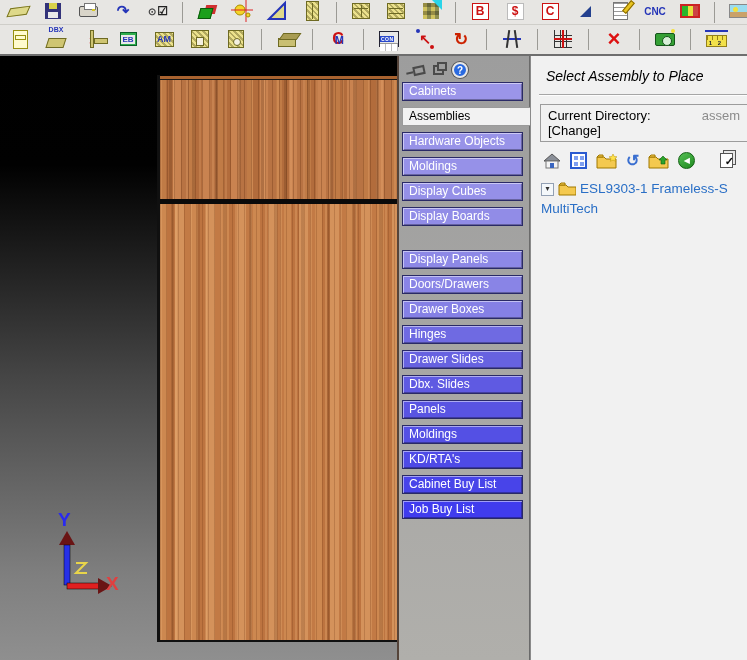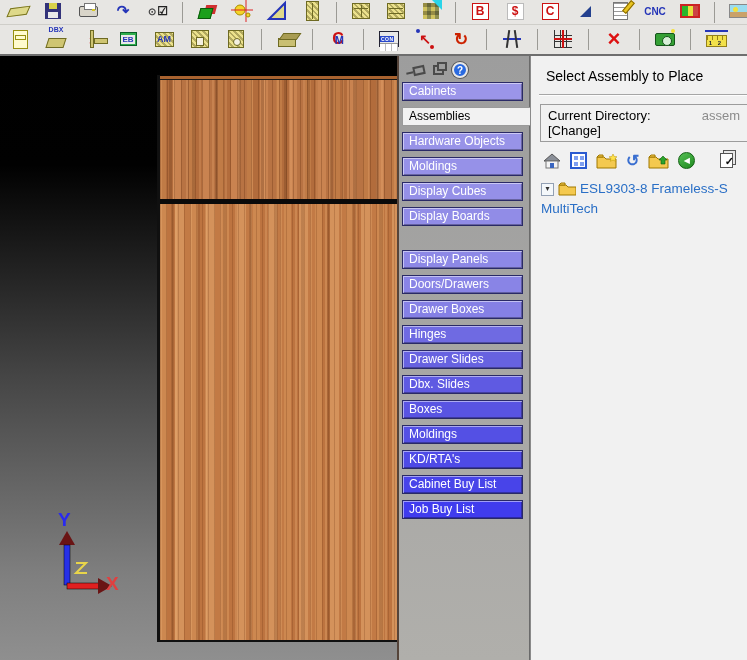--- a/index.html
+++ b/index.html
@@ -144,21 +144,21 @@
            display:flex; align-items:center; justify-content:center; }
   .mid-btns { padding:2px 0 0 3px; }
   .mbtn { width:121px; height:19px; margin-bottom:6px; border:1px solid #2a2a66; color:#fff; font-size:12px;
           line-height:17px; padding-left:6px; cursor:pointer;
           box-shadow:inset 1px 1px 0 rgba(255,255,255,.5), inset -1px -1px 0 rgba(0,0,0,.3); }
   .mbtn.selected { width:129px; color:#000; border:1px solid #9a9a9a; box-shadow:none; }
 
   
   .right { position:absolute; left:530px; top:0; right:0; height:604px; background:#f1f1f1;
            border-left:1px solid #8a8a8a; overflow:hidden; }
-  .r-title { margin:12px 0 0 15px; font-size:14px; color:#000; }
+  .r-title { margin:12px 0 0 15px; font-size:14px; color:#000;font-style:italic; }
   .r-div { margin:10px 0 0 8px; border-top:1px solid #a6a6a6; border-bottom:1px solid #fdfdfd; }
   .dirbox { margin:8px 0 0 9px; width:215px; border:1px solid #9c9c9c; padding:3px 14px 3px 7px; font-size:13px; }
   .dir-row1 { display:flex; }
   .dir-value { margin-left:auto; color:#8c8c8c; white-space:nowrap; }
   .change-link { color:#000000; cursor:pointer; }
   .ricons { display:flex; align-items:center; gap:9px; margin:9px 14px 0 12px; }
   .ricons .rico { flex:none; display:flex; align-items:center; justify-content:center; cursor:pointer; }
   .undo-g { color:#3a6fd0; font-size:16px; font-weight:bold; }
   .backico { width:17px; height:17px; border-radius:50%; background:linear-gradient(145deg,#55c055,#1f8a1f);
              border:1px solid #116011; color:#fff; font-size:8px; display:flex; align-items:center; justify-content:center; }
@@ -372,21 +372,21 @@
       <div class="mbtn" style="background-color: rgb(152, 147, 232);">Hardware Objects</div>
       <div class="mbtn" style="background-color: rgb(150, 145, 232);">Moldings</div>
       <div class="mbtn" style="background-color: rgb(149, 144, 232);">Display Cubes</div>
       <div class="mbtn" style="background-color: rgb(145, 140, 231);">Display Boards</div>
       <div class="mbtn" style="background-color: rgb(141, 136, 230); margin-top: 24px;">Display Panels</div>
       <div class="mbtn" style="background-color: rgb(137, 132, 230);">Doors/Drawers</div>
       <div class="mbtn" style="background-color: rgb(133, 128, 229);">Drawer Boxes</div>
       <div class="mbtn" style="background-color: rgb(111, 106, 226);">Hinges</div>
       <div class="mbtn" style="background-color: rgb(103, 98, 224);">Drawer Slides</div>
       <div class="mbtn" style="background-color: rgb(95, 90, 226);">Dbx. Slides</div>
-      <div class="mbtn" style="background-color: rgb(89, 84, 226);">Boxes</div>
+      <div class="mbtn" style="background-color: rgb(89, 84, 226);">Panels</div>
       <div class="mbtn" style="background-color: rgb(84, 80, 228);">Moldings</div>
       <div class="mbtn" style="background-color: rgb(78, 74, 230);">KD/RTA's</div>
       <div class="mbtn" style="background-color: rgb(72, 68, 233);">Cabinet Buy List</div>
       <div class="mbtn" style="background-color: rgb(64, 60, 238);">Job Buy List</div>
     </div>
   </div>
 
   <div class="right">
     <div class="r-title">Select Assembly to Place</div>
     <div class="r-div"></div>
@@ -437,18 +437,18 @@
         </span>
     </div>
 
     <div class="tree">
       <div class="tree-row">
         <span class="combo">▾</span>
         <svg width="18" height="14">
             <path d="M1,3 h7 l2,2 h8 v8 h-17 z" fill="#f4c94f" stroke="#a07800"></path>
             <path d="M1,3 h6 v-2 h-4 z" fill="#f4c94f" stroke="#a07800"></path>
           </svg>
-        <span class="tree-name">ESL9303-8 Frameless-S</span>
+        <span class="tree-name">ESL9303-1 Frameless-S</span>
       </div>
       <div class="tree-line2">MultiTech</div>
     </div>
   </div>
 </div>
 
 </body></html>

